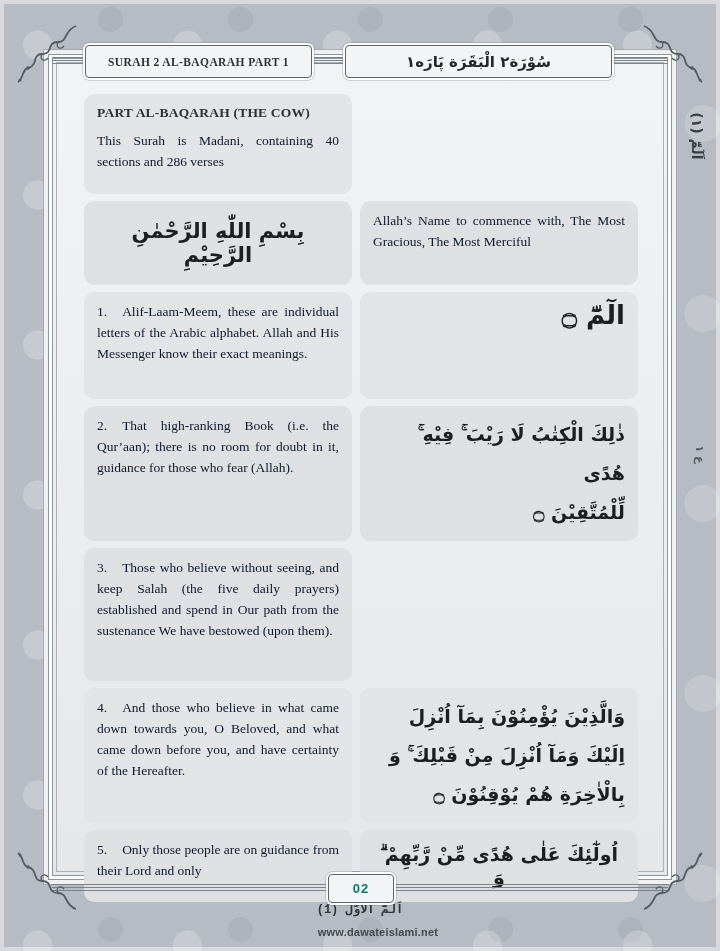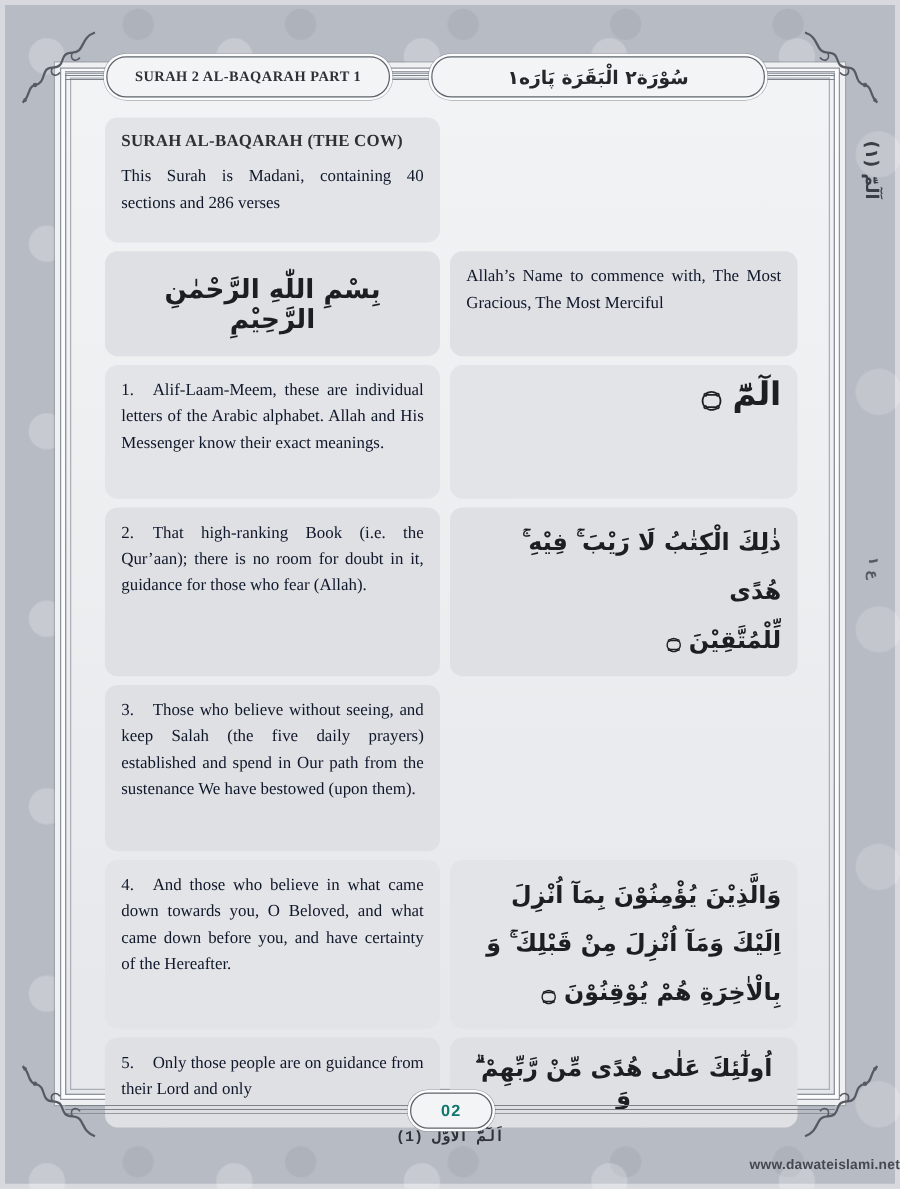--- a/index.html
+++ b/index.html
@@ -21,21 +21,21 @@
   .frame::before{content:"";position:absolute;inset:3px;border:1px solid #aab0b8;pointer-events:none;}
   
   .dlines{position:absolute;height:7px;z-index:4;background:linear-gradient(
       #7d828a 0 1px,rgba(0,0,0,0) 1px 3px,
       #7d828a 3px 4px,rgba(0,0,0,0) 4px 6px,
       #7d828a 6px 7px,rgba(0,0,0,0) 7px);}
   .hdr-lines{left:52px;right:52px;top:57px;}
   .ftr-lines{left:52px;right:52px;top:884px;}
   
   .pill{position:absolute;z-index:5;display:flex;align-items:center;justify-content:center;
-    background:#f3f4f6;border:1.5px solid #5f646b;border-radius:16px;
+    background:#f3f4f6;border:1.5px solid #5f646b;border-radius:4px;
     box-shadow:0 0 0 2px #fbfcfd,0 0 0 2.5px rgba(95,100,107,.5);}
   .pill-left{left:85px;top:45px;width:225px;height:31px;}
   .pill-right{left:345px;top:45px;width:265px;height:31px;}
   .pill-left .t{font-family:"Liberation Serif",serif;font-weight:700;font-size:11.5px;
     letter-spacing:.4px;color:#2e3136;}
   .pill-right .t{font-family:"DejaVu Sans",sans-serif;font-weight:700;font-size:15px;color:#24262a;direction:rtl;}
   .pill-page{left:328px;top:874px;width:64px;height:27px;z-index:6;}
   .pill-page .t{font-weight:700;font-size:13px;letter-spacing:1px;color:#0f766e;}
   
   .content{position:absolute;left:84px;top:94px;width:554px;z-index:3;}
@@ -55,21 +55,21 @@
   .r1 .ar,.r2 .ar,.r7 .ar{align-items:center;justify-content:center;}
   .r1 .ar-text{font-size:16.5px;line-height:2.1;text-align:center;}
   .r2 .ar-text{font-size:21px;text-align:center;}
   .r3 .ar{align-items:flex-start;padding-top:8px;}
   .r3 .ar-text{font-size:26px;text-align:right;}
   .r4 .ar-text,.r5 .ar-text,.r6 .ar-text{font-size:19px;line-height:2.05;text-align:right;}
   .r7 .ar-text{font-size:19px;text-align:center;}
   
   .footer-juz{position:absolute;top:902px;left:0;right:0;text-align:center;z-index:3;
     font-family:Liberation Mono, monospace;font-weight:700;font-size:12px;color:#2f3237;direction:rtl;}
-  .footer-url{position:absolute;top:926px;left:0;right:0;text-align:right;z-index:3;
+  .footer-url{position:absolute;top:926px;left:0;right:0;text-align:center;z-index:3;
     font-weight:700;font-size:11px;color:#45484e;letter-spacing:.2px;padding-left:36px;}
   
   .margin-juz{position:absolute;left:642px;top:128px;width:110px;text-align:center;z-index:2;
     transform:rotate(90deg);font-family:"DejaVu Sans",sans-serif;font-weight:700;
     font-size:14px;color:#3a3e45;direction:rtl;}
   .margin-ruku{position:absolute;left:682px;top:448px;width:34px;text-align:center;z-index:2;
     transform:rotate(90deg);font-family:"DejaVu Sans",sans-serif;font-weight:700;
     font-size:11px;color:#555a61;direction:rtl;}
   
   .corner{position:absolute;width:70px;height:70px;z-index:6;}
@@ -120,21 +120,21 @@
       <circle cx="6" cy="60" r="1.5" fill="#565b63"></circle>
   </svg>
 
   <div class="margin-juz">اَلٓمّٓ (۱)</div>
   <div class="margin-ruku">ع ۱</div>
 
   <div class="content">
 
     <div class="row r1">
       <div class="blk en">
-        <div class="en-heading">SURAH AL-BAQARAH (THE COW)</div>
+        <div class="en-heading">PART AL-BAQARAH (THE COW)</div>
         <p class="en-text">This Surah is Madani, containing 40 sections and 286 verses</p>
       </div>
     </div>
 
     <div class="row r2 shade">
       <div class="blk ar">
         <div class="ar-text" lang="ar">بِسْمِ اللّٰهِ الرَّحْمٰنِ الرَّحِيْمِ</div>
       </div>
       <div class="blk en">
         <p class="en-text">Allah’s Name to commence with, The Most Gracious, The Most Merciful</p>

